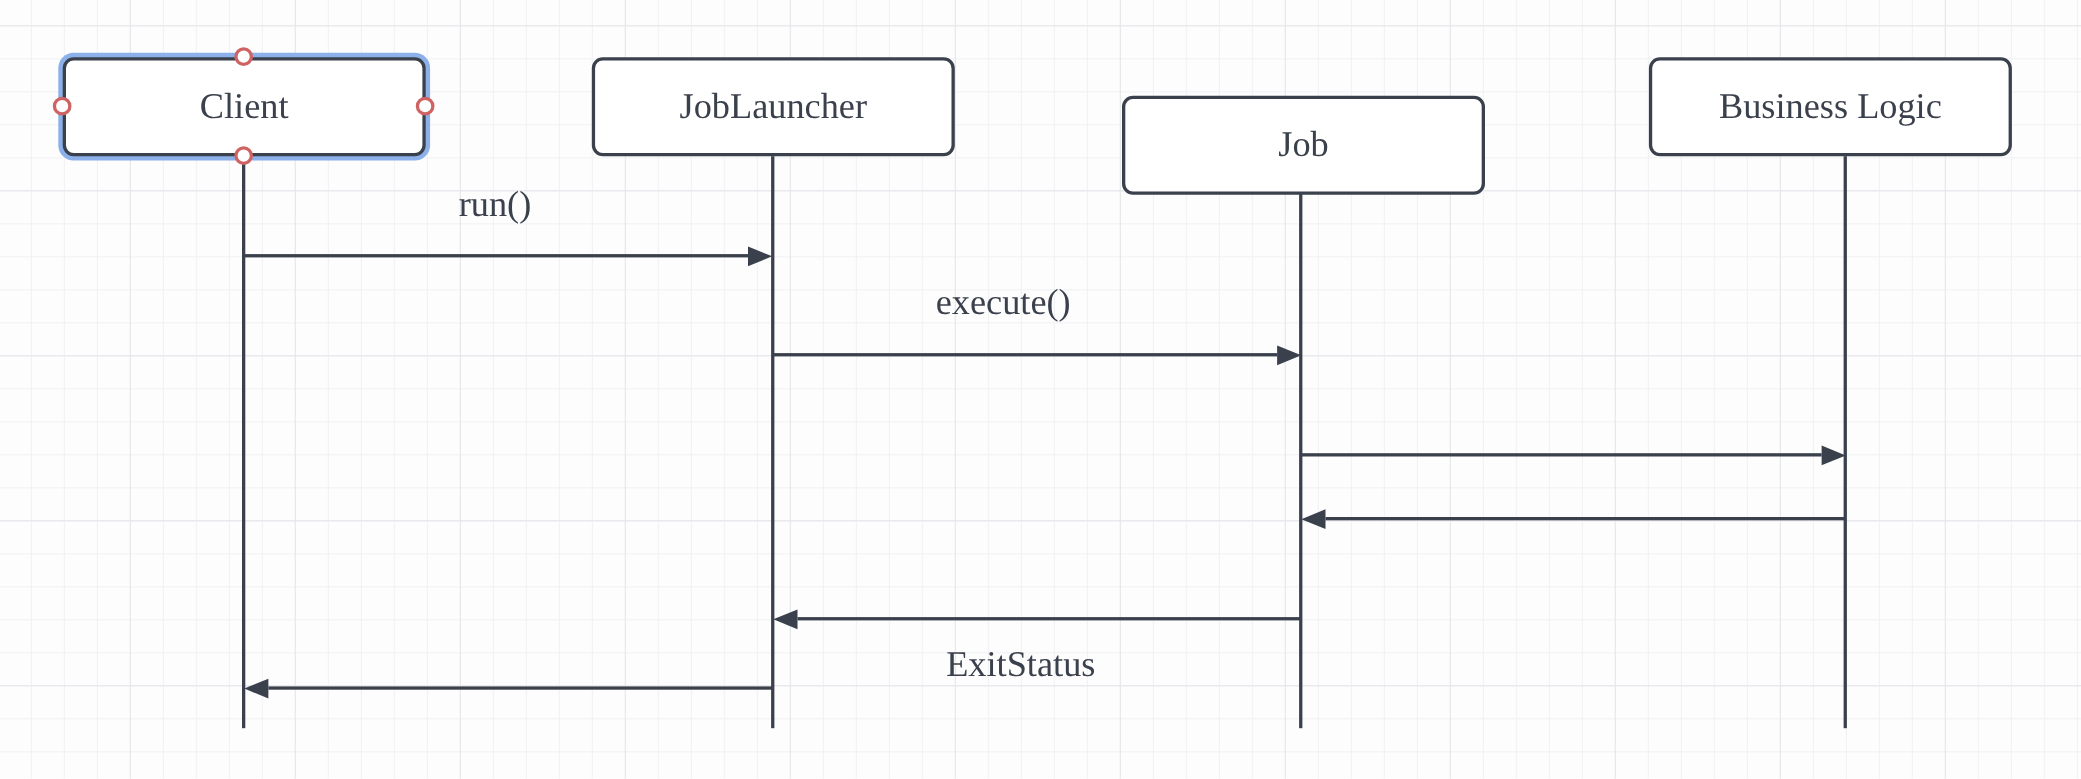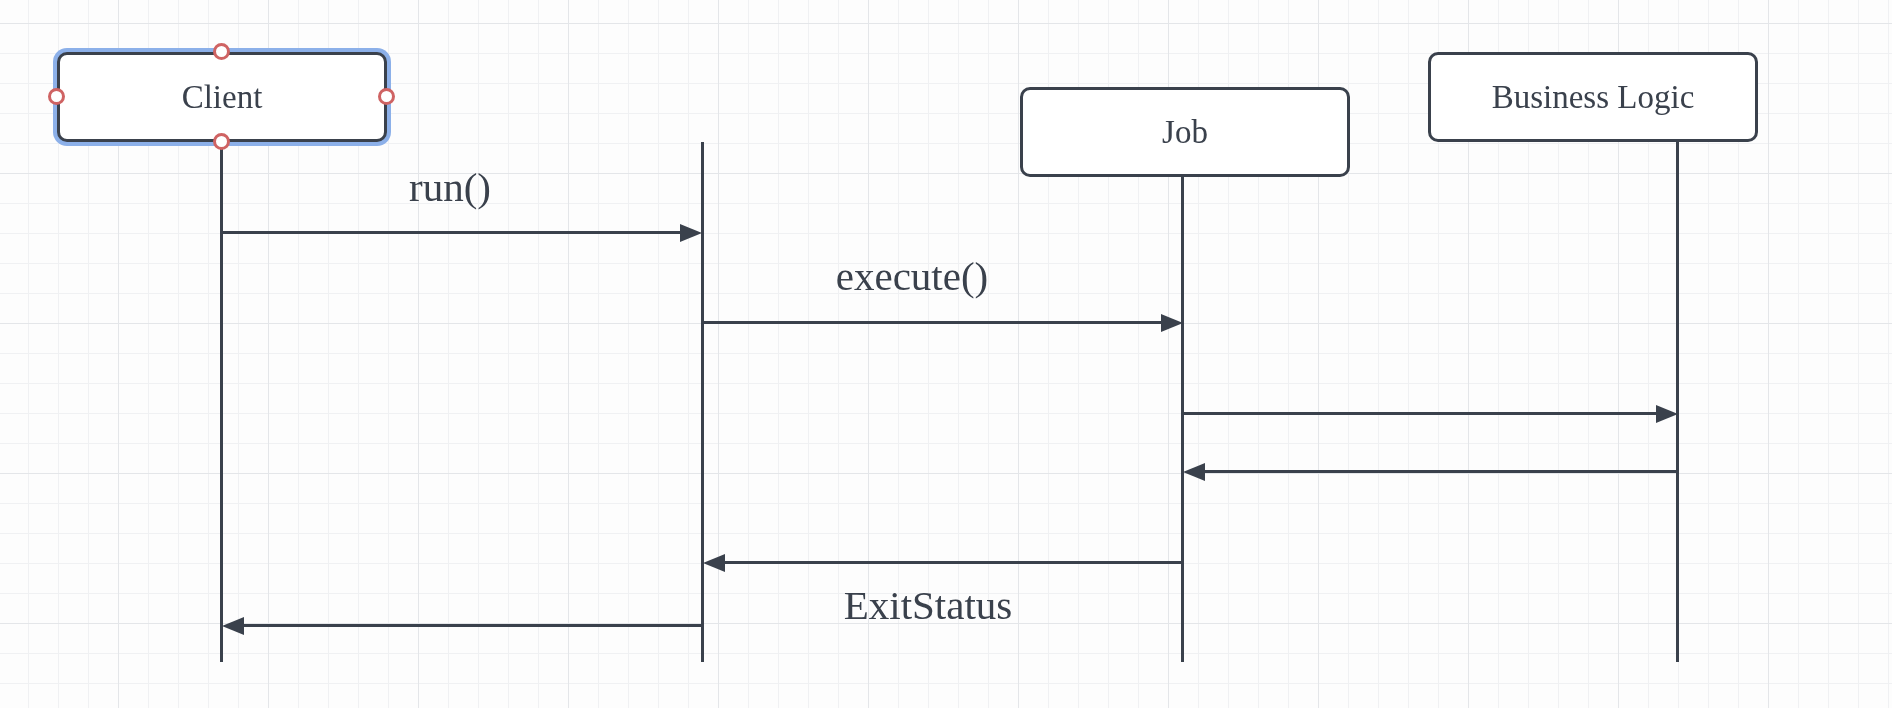--- a/index.html
+++ b/index.html
@@ -51,21 +51,21 @@
     border-top:9px solid transparent;
     border-bottom:9px solid transparent;
     z-index:2;
   }
   .head.right{border-left:22px solid #3a414c;}
   .head.left{border-right:22px solid #3a414c;}
   .msg-label{
     position:absolute;
     transform:translate(-50%,-50%);
     white-space:nowrap;
-    font-size:41px;
+    font-size:33px;
     z-index:4;
   }
   .handle{
     position:absolute;
     width:17px;height:17px;
     background:#ffffff;
     border:3px solid #cf6363;
     border-radius:50%;
     box-sizing:border-box;
     z-index:5;
@@ -77,24 +77,27 @@
 <div class="canvas">
 
   <div class="lifeline" style="left:220px;"></div>
   <div class="lifeline" style="left:701px;"></div>
   <div class="lifeline" style="left:1181px;"></div>
   <div class="lifeline" style="left:1676px;"></div>
 
   <div class="actor selected" style="left:57px;">
     <span>Client</span>
   </div>
+  <div class="actor" style="left:538px;">
+    <span>JobLauncher</span>
+  </div>
   <div class="actor" style="left:1020px;margin-top:35px;">
     <span>Job</span>
   </div>
-  <div class="actor" style="left:1428px;">
+  <div class="actor" style="left:1499px;">
     <span>Business Logic</span>
   </div>
 
   <div class="handle" style="left:213px;top:43px;"></div>
   <div class="handle" style="left:213px;top:133px;"></div>
   <div class="handle" style="left:48px;top:88px;"></div>
   <div class="handle" style="left:378px;top:88px;"></div>
 
   <div class="msg-line" style="left:222px;top:231px;width:458px;"></div>
   <div class="head right" style="left:680px;top:224px;"></div>

